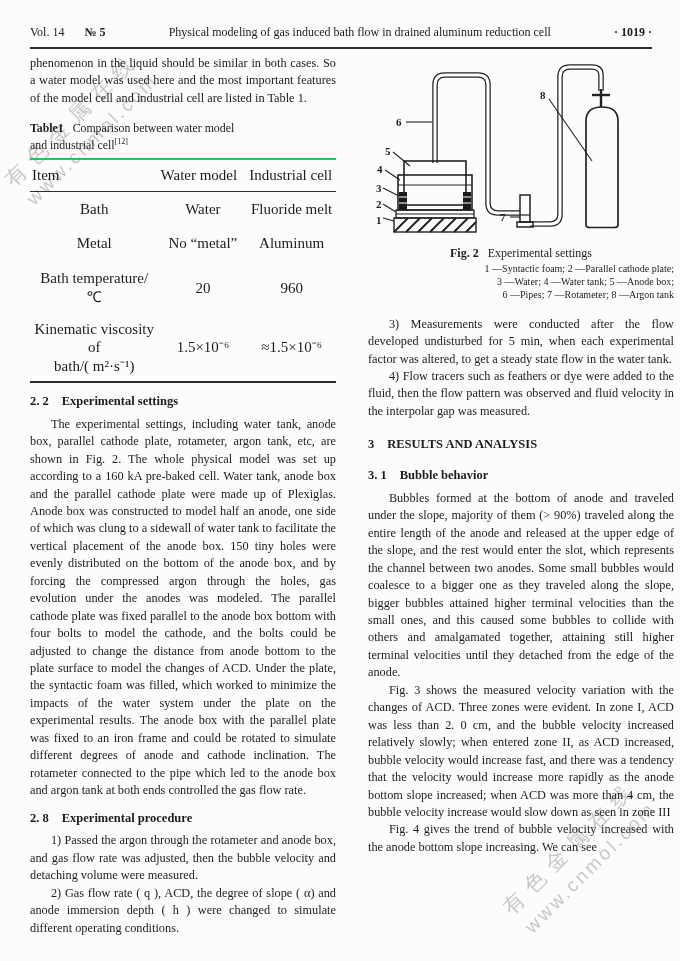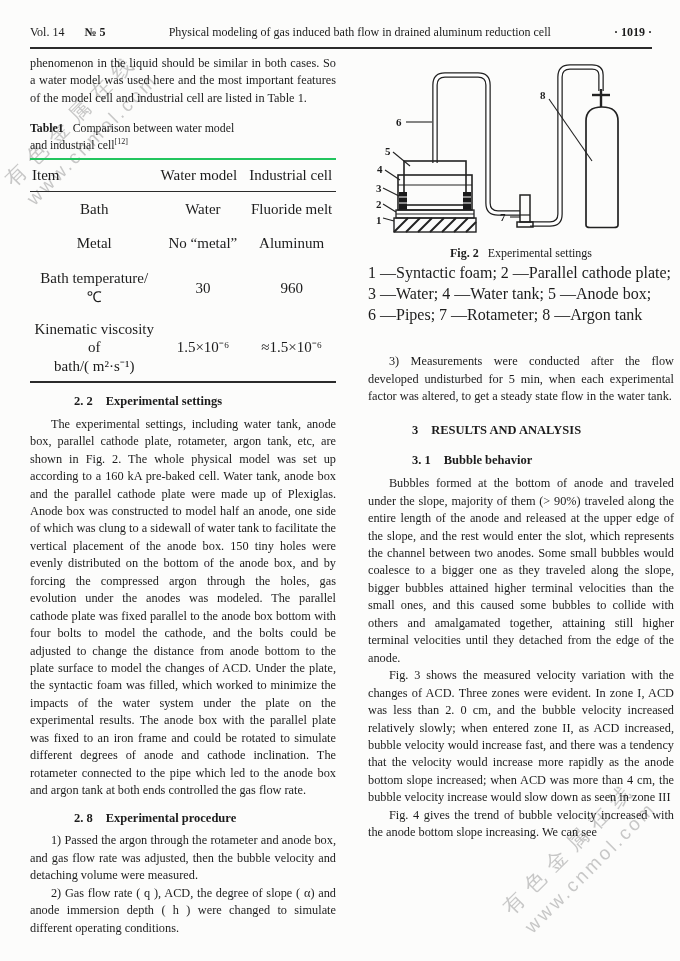--- a/index.html
+++ b/index.html
@@ -84,35 +84,35 @@
   table.cmp td.two-line{white-space:pre-line;padding:5px 2px;}
   table.cmp col.c-item{width:42%;}
   table.cmp col.c-val{width:29%;}
 
   .sec-head{
     font-weight:bold;
     font-size:12.5px;
     margin:10px 0 5px 0;
     text-align:left;
   }
-  .sec-head .sec-num{margin-right:13px;margin-left:44px;}
+  .sec-head .sec-num{margin-right:13px;}
 
   .figure-wrap{margin:0 0 2px 0;}
   .fig-svg{display:block;margin-left:2px;}
   .fig-caption{
     text-align:center;
     font-size:12px;
     margin-top:10px;
   }
   .fig-caption .fig-label{font-weight:bold;margin-right:9px;}
   .fig-legend{
-    text-align:left;
-    font-size:16px;
+    text-align:right;
+    font-size:10px;
     line-height:1.32;
-    margin-bottom:28px;
+    margin-bottom:14px;
   }
   .svg-num{font:bold 11px "Liberation Serif",serif;}
 </style>
 </head>
 <body>
 
 <div class="watermark wm-topleft">
   <div class="wm-cn">有色金属在线</div>
   <div class="wm-url">www.cnmol.com</div>
 </div>
@@ -157,21 +157,21 @@
           <td>Water</td>
           <td>Fluoride melt</td>
         </tr>
         <tr>
           <td>Metal</td>
           <td>No “metal”</td>
           <td>Aluminum</td>
         </tr>
         <tr>
           <td>Bath temperature/ ℃</td>
-          <td>30</td>
+          <td>20</td>
           <td>960</td>
         </tr>
         <tr>
           <td class="two-line">Kinematic viscosity of
 bath/( m²·s⁻¹)</td>
           <td>1.5×10⁻⁶</td>
           <td>≈1.5×10⁻⁶</td>
         </tr>
       </tbody>
     </table>
@@ -274,20 +274,21 @@
         <span class="fig-label">Fig. 2</span><span>Experimental settings</span>
       </div>
       <div class="fig-legend">
         <div>1 —Syntactic foam;  2 —Parallel cathode plate;</div>
         <div>3 —Water;  4 —Water tank;  5 —Anode box;</div>
         <div>6 —Pipes;  7 —Rotameter;  8 —Argon tank</div>
       </div>
     </div>
 
     <p class="indent">3) Measurements were conducted after the flow developed undisturbed for 5 min, when each experimental factor was altered, to get a steady state flow in the water tank.</p>
+    <p class="indent">4) Flow tracers such as feathers or dye were added to the fluid, then the flow pattern was observed and fluid velocity in the interpolar gap was measured.</p>
 
     <div class="sec-head" style="margin-top:16px;">
       <span class="sec-num">3</span><span>RESULTS AND ANALYSIS</span>
     </div>
 
     <div class="sec-head" style="margin-top:13px;">
       <span class="sec-num">3. 1</span><span>Bubble behavior</span>
     </div>
     <p class="indent">Bubbles formed at the bottom of anode and traveled under the slope, majority of them (&gt; 90%) traveled along the entire length of the anode and released at the upper edge of the slope, and the rest would enter the slot, which represents the channel between two anodes. Some small bubbles would coalesce to a bigger one as they traveled along the slope, bigger bubbles attained higher terminal velocities than the small ones, and this caused some bubbles to collide with others and amalgamated together, attaining still higher terminal velocities until they detached from the edge of the anode.</p>
     <p class="indent">Fig. 3 shows the measured velocity variation with the changes of ACD. Three zones were evident. In zone I, ACD was less than 2. 0 cm, and the bubble velocity increased relatively slowly; when entered zone II, as ACD increased, bubble velocity would increase fast, and there was a tendency that the velocity would increase more rapidly as the anode bottom slope increased; when ACD was more than 4 cm, the bubble velocity increase would slow down as seen in zone III</p>

